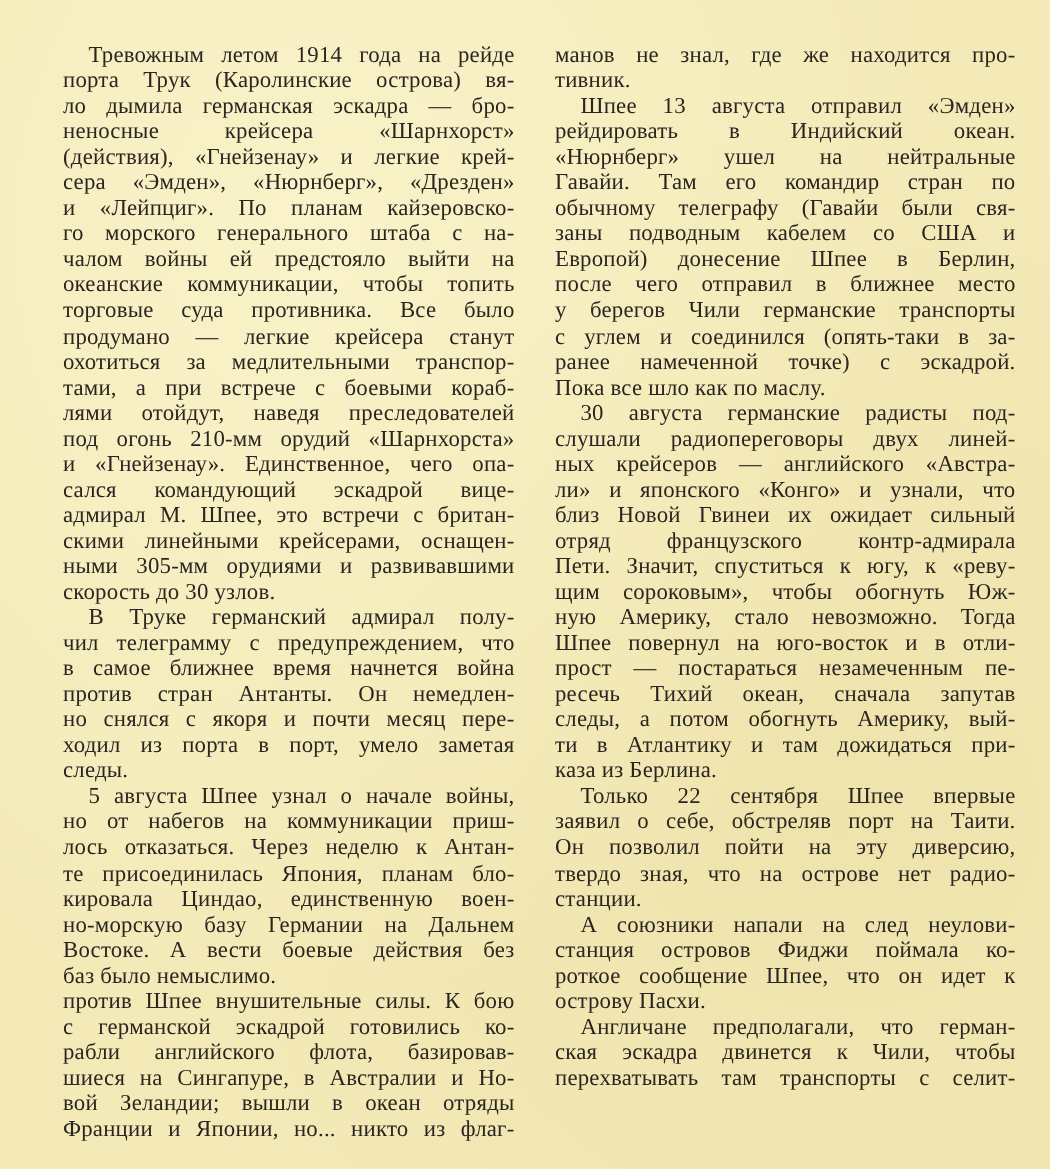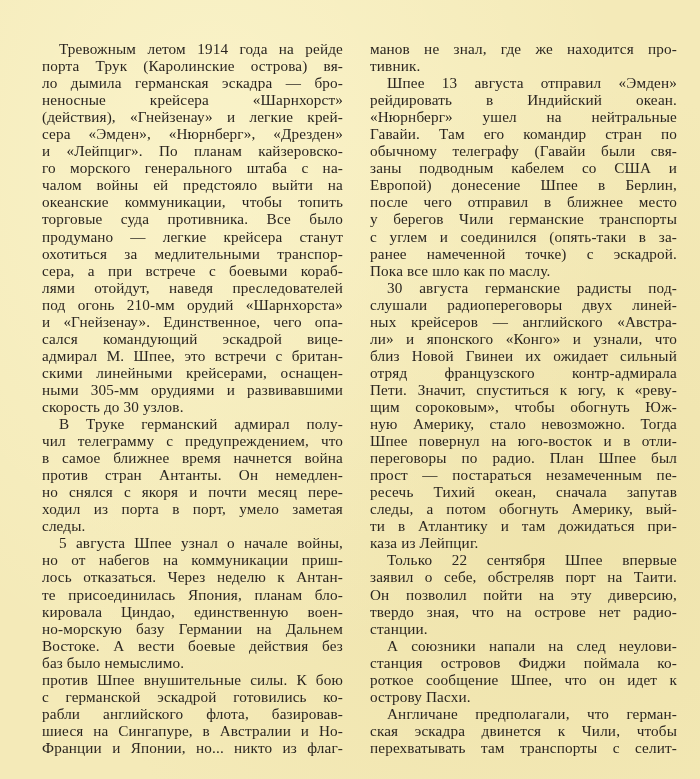--- a/index.html
+++ b/index.html
@@ -6,21 +6,21 @@
   body {
     width: 700px; height: 779px; overflow: hidden;
     background: #f4eab8;
     background-image:
       radial-gradient(ellipse at 30% 20%, rgba(255,250,215,0.55), rgba(255,250,215,0) 60%),
       radial-gradient(ellipse at 80% 70%, rgba(230,215,150,0.35), rgba(230,215,150,0) 60%);
     position: relative;
     font-family: "Liberation Serif", "DejaVu Serif", serif;
     color: #2a2520;
   }
-  .page { position: absolute; left: 0; top: 15px; width: 700px; height: 688px; font-family: Liberation Serif, serif; }
+  .page { position: absolute; left: 0; top: 3px; width: 700px; height: 688px; font-family: Liberation Serif, serif; }
   .col { position: absolute; top: 0; }
   .col-left { left: 42px; width: 301px; top: 25px; }
   .col-right { left: 370px; width: 307px; top: 25px; }
   .line {
     display: block;
     height: 17.05px;
     line-height: 17.05px;
     font-size: 15.2px;
     white-space: nowrap;
     text-align: justify;
@@ -41,21 +41,21 @@
       <span class="line">неносные крейсера «Шарнхорст»</span>
       <span class="line">(действия), «Гнейзенау» и легкие крей-</span>
       <span class="line">сера «Эмден», «Нюрнберг», «Дрезден»</span>
       <span class="line">и «Лейпциг». По планам кайзеровско-</span>
       <span class="line">го морского генерального штаба с на-</span>
       <span class="line">чалом войны ей предстояло выйти на</span>
       <span class="line">океанские коммуникации, чтобы топить</span>
       <span class="line">торговые суда противника. Все было</span>
       <span class="line">продумано — легкие крейсера станут</span>
       <span class="line">охотиться за медлительными транспор-</span>
-      <span class="line">сера, а при встрече с боевыми кораб-</span>
+      <span class="line">тами, а при встрече с боевыми кораб-</span>
       <span class="line">лями отойдут, наведя преследователей</span>
       <span class="line">под огонь 210-мм орудий «Шарнхорста»</span>
       <span class="line">и «Гнейзенау». Единственное, чего опа-</span>
       <span class="line">сался командующий эскадрой вице-</span>
       <span class="line">адмирал М. Шпее, это встречи с британ-</span>
       <span class="line">скими линейными крейсерами, оснащен-</span>
       <span class="line">ными 305-мм орудиями и развивавшими</span>
       <span class="line last">скорость до 30 узлов.</span>
       <span class="line indent">В Труке германский адмирал полу-</span>
       <span class="line">чил телеграмму с предупреждением, что</span>
@@ -69,20 +69,21 @@
       <span class="line">лось отказаться. Через неделю к Антан-</span>
       <span class="line">те присоединилась Япония, планам бло-</span>
       <span class="line">кировала Циндао, единственную воен-</span>
       <span class="line">но-морскую базу Германии на Дальнем</span>
       <span class="line">Востоке. А вести боевые действия без</span>
       <span class="line last">баз было немыслимо.</span>
       <span class="line">против Шпее внушительные силы. К бою</span>
       <span class="line">с германской эскадрой готовились ко-</span>
       <span class="line">рабли английского флота, базировав-</span>
       <span class="line">шиеся на Сингапуре, в Австралии и Но-</span>
+      <span class="line">вой Зеландии; вышли в океан отряды</span>
       <span class="line">Франции и Японии, но... никто из флаг-</span>
     </div>
   <div class="col col-right" id="right-col">
       <span class="line">манов не знал, где же находится про-</span>
       <span class="line last">тивник.</span>
       <span class="line indent">Шпее 13 августа отправил «Эмден»</span>
       <span class="line">рейдировать в Индийский океан.</span>
       <span class="line">«Нюрнберг» ушел на нейтральные</span>
       <span class="line">Гавайи. Там его командир стран по</span>
       <span class="line">обычному телеграфу (Гавайи были свя-</span>
@@ -96,26 +97,25 @@
       <span class="line indent">30 августа германские радисты под-</span>
       <span class="line">слушали радиопереговоры двух линей-</span>
       <span class="line">ных крейсеров — английского «Австра-</span>
       <span class="line">ли» и японского «Конго» и узнали, что</span>
       <span class="line">близ Новой Гвинеи их ожидает сильный</span>
       <span class="line">отряд французского контр-адмирала</span>
       <span class="line">Пети. Значит, спуститься к югу, к «реву-</span>
       <span class="line">щим сороковым», чтобы обогнуть Юж-</span>
       <span class="line">ную Америку, стало невозможно. Тогда</span>
       <span class="line">Шпее повернул на юго-восток и в отли-</span>
-      <span class="line">переговоры по радио. План Шпее был</span>
       <span class="line">прост — постараться незамеченным пе-</span>
       <span class="line">ресечь Тихий океан, сначала запутав</span>
       <span class="line">следы, а потом обогнуть Америку, вый-</span>
       <span class="line">ти в Атлантику и там дожидаться при-</span>
-      <span class="line last">каза из Лейпциг.</span>
+      <span class="line last">каза из Берлина.</span>
       <span class="line indent">Только 22 сентября Шпее впервые</span>
       <span class="line">заявил о себе, обстреляв порт на Таити.</span>
       <span class="line">Он позволил пойти на эту диверсию,</span>
       <span class="line">твердо зная, что на острове нет радио-</span>
       <span class="line last">станции.</span>
       <span class="line indent">А союзники напали на след неулови-</span>
       <span class="line">станция островов Фиджи поймала ко-</span>
       <span class="line">роткое сообщение Шпее, что он идет к</span>
       <span class="line last">острову Пасхи.</span>
       <span class="line indent">Англичане предполагали, что герман-</span>

